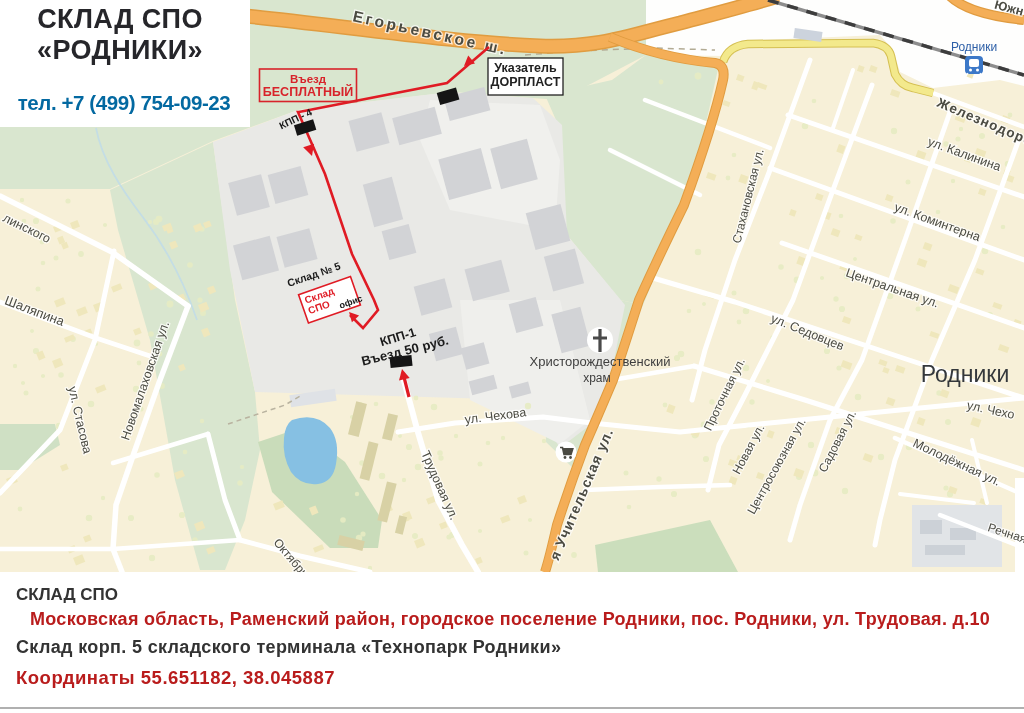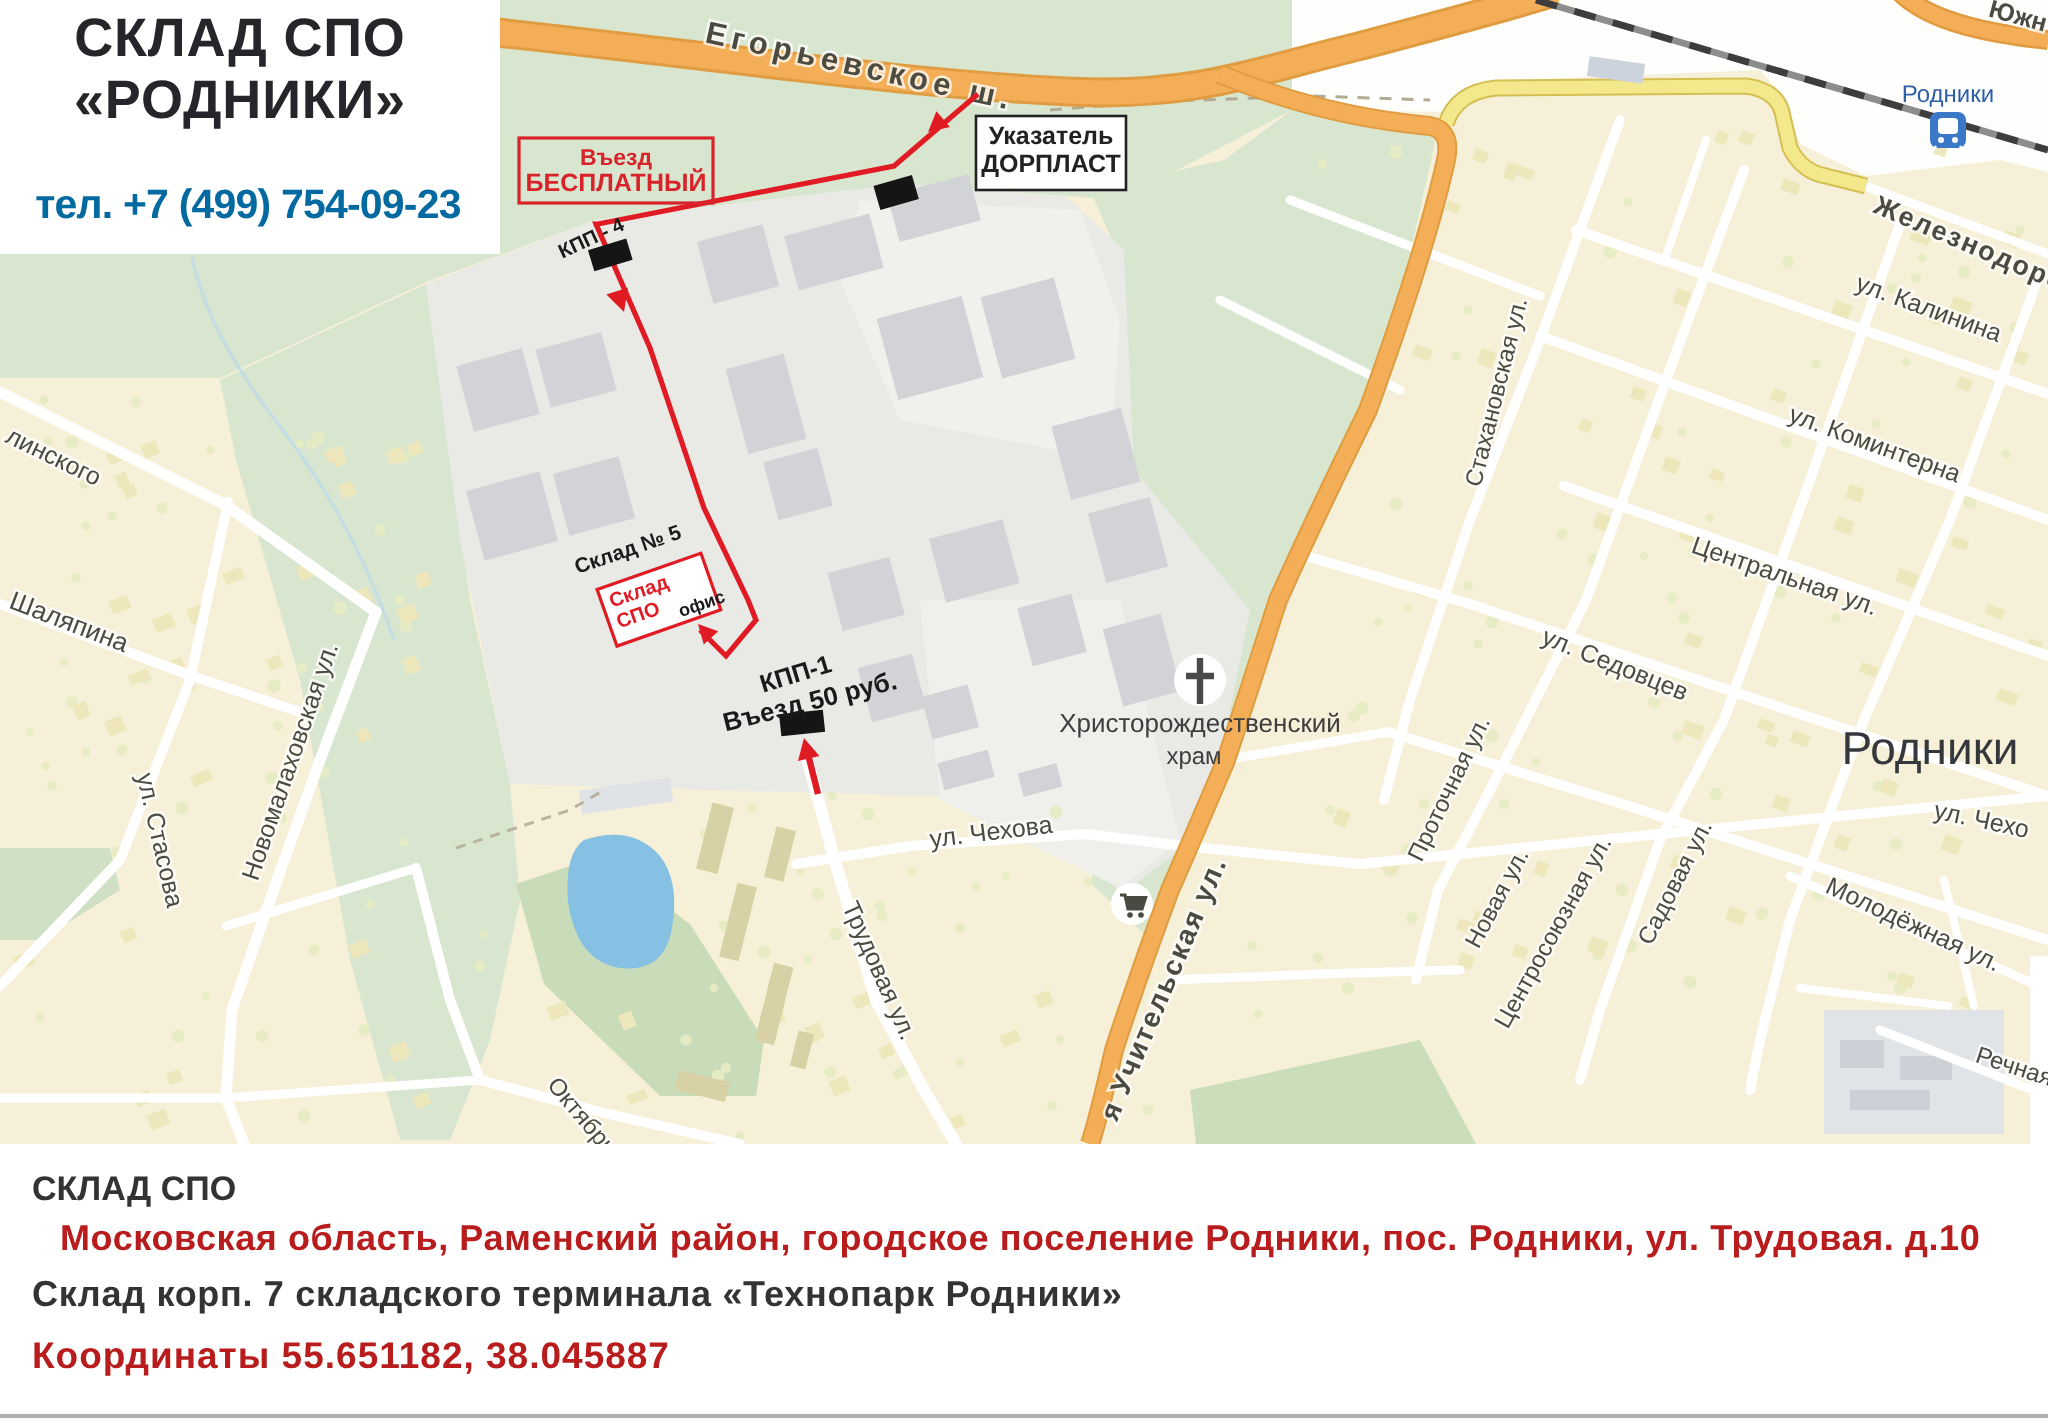--- a/index.html
+++ b/index.html
@@ -569,18 +569,18 @@
 
   <div class="abs" style="left:0;top:91px;width:248px;text-align:center;font-weight:bold;font-size:20.5px;letter-spacing:-0.4px;color:#0369a1;">тел. +7 (499) 754-09-23</div>
 </div>
 
 <div class="abs" style="left:0;top:572px;width:1024px;height:141px;background:#ffffff;">
 
   <div class="abs" style="left:16px;top:13px;font-weight:bold;font-size:17px;color:#333;">СКЛАД СПО</div>
 
   <div class="abs" style="left:16px;top:37px;font-weight:bold;font-size:18px;letter-spacing:0.3px;color:#b91c1c;margin-left:14px;">Московская область, Раменский район, городское поселение Родники, пос. Родники, ул. Трудовая. д.10</div>
 
-  <div class="abs" style="left:16px;top:65px;font-weight:bold;font-size:18px;letter-spacing:0.35px;color:#333;">Склад корп. 7 складского терминала «Технопарк Родники»</div>
+  <div class="abs" style="left:16px;top:65px;font-weight:bold;font-size:18px;letter-spacing:0.35px;color:#333;">Склад корп. 5 складского терминала «Технопарк Родники»</div>
 
   <div class="abs" style="left:16px;top:95px;font-weight:bold;font-size:18.5px;letter-spacing:0.5px;color:#b91c1c;">Координаты 55.651182, 38.045887</div>
 
   <div class="abs" style="left:0;top:135px;width:1024px;height:2px;background:#b0b0b0;"></div>
 </div>
 
 </body></html>

